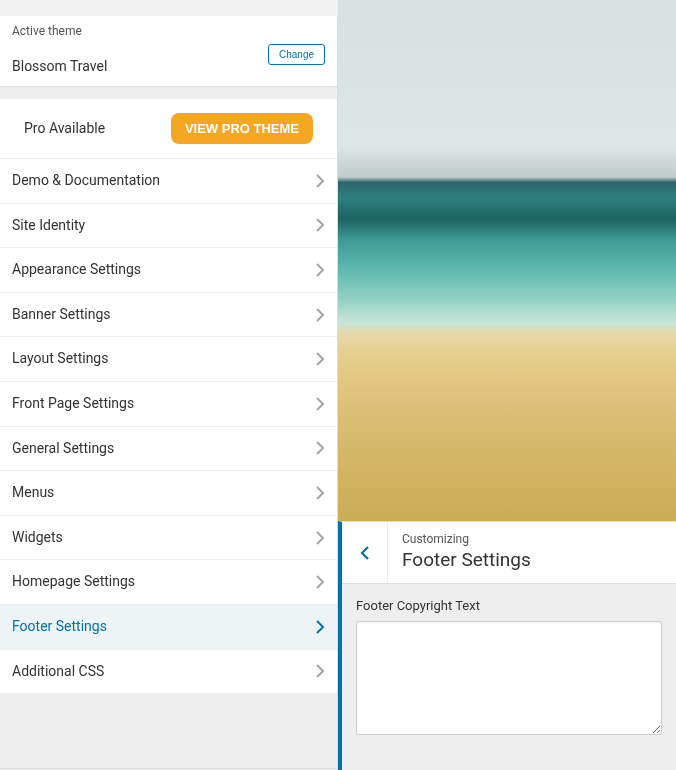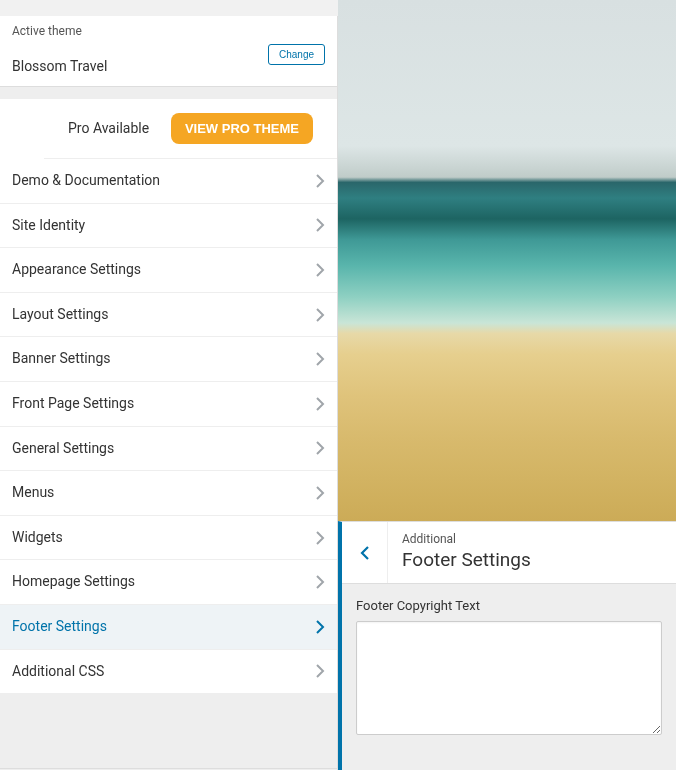--- a/index.html
+++ b/index.html
@@ -54,21 +54,21 @@
     align-items: center;
     justify-content: space-between;
     padding: 12px 12px;
     border-bottom: 1px solid #eee;
     background: #fff;
     font-size: 14px;
     color: #333;
     cursor: pointer;
     line-height: 1.4;
   }
-  .acc-item.pro { padding: 14px 24px; margin-left: 44px; }
+  .acc-item.pro { padding: 14px 24px; }
   .acc-item.selected {
     background: #eef3f6;
     color: #0073aa;
   }
   .acc-item.selected .chev { color: #0073aa; }
   .chev { color: #a0a5aa; flex-shrink: 0; margin-left: 8px; display:flex; }
   .pro-btn {
     background: #f5a623;
     color: #fff;
     font-size: 13px;
@@ -184,29 +184,29 @@
     </div>
     <div class="acc-item">
       <span>Appearance Settings</span>
       <span class="chev">
           <svg width="10" height="14" viewBox="0 0 10 14">
             <path d="M2 1l6 6-6 6" stroke="currentColor" stroke-width="2" fill="none"></path>
           </svg>
         </span>
     </div>
     <div class="acc-item">
+      <span>Banner Settings</span>
+      <span class="chev">
+          <svg width="10" height="14" viewBox="0 0 10 14">
+            <path d="M2 1l6 6-6 6" stroke="currentColor" stroke-width="2" fill="none"></path>
+          </svg>
+        </span>
+    </div>
+    <div class="acc-item">
       <span>Layout Settings</span>
-      <span class="chev">
-          <svg width="10" height="14" viewBox="0 0 10 14">
-            <path d="M2 1l6 6-6 6" stroke="currentColor" stroke-width="2" fill="none"></path>
-          </svg>
-        </span>
-    </div>
-    <div class="acc-item">
-      <span>Banner Settings</span>
       <span class="chev">
           <svg width="10" height="14" viewBox="0 0 10 14">
             <path d="M2 1l6 6-6 6" stroke="currentColor" stroke-width="2" fill="none"></path>
           </svg>
         </span>
     </div>
     <div class="acc-item">
       <span>Front Page Settings</span>
       <span class="chev">
           <svg width="10" height="14" viewBox="0 0 10 14">
@@ -273,21 +273,21 @@
   <div class="preview-img"></div>
 
   <div class="subpanel">
     <div class="subpanel-head">
       <div class="back-btn">
         <svg width="12" height="16" viewBox="0 0 12 16">
             <path d="M9 2L3 8l6 6" stroke="currentColor" stroke-width="2.2" fill="none"></path>
           </svg>
       </div>
       <div class="crumbs">
-        <div class="crumb-small">Additional</div>
+        <div class="crumb-small">Customizing</div>
         <div class="crumb-big">Footer Settings</div>
       </div>
     </div>
     <div class="control-area">
       <div class="field-label">Footer Copyright Text</div>
       <textarea class="ta" value="" style=""></textarea>
     </div>
   </div>
 </div>
 

